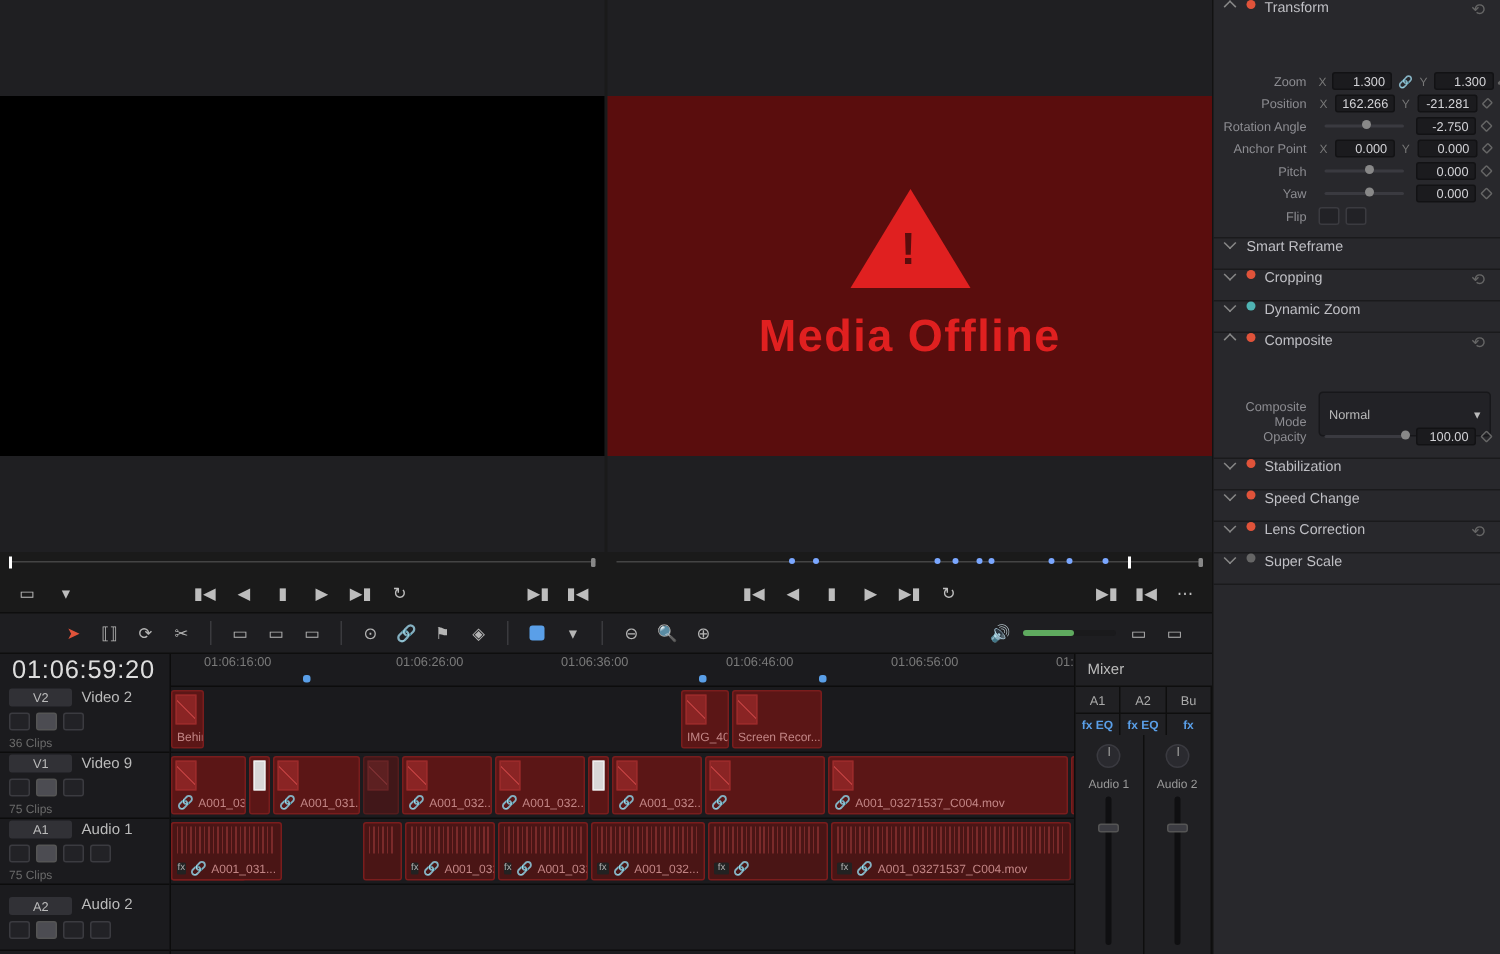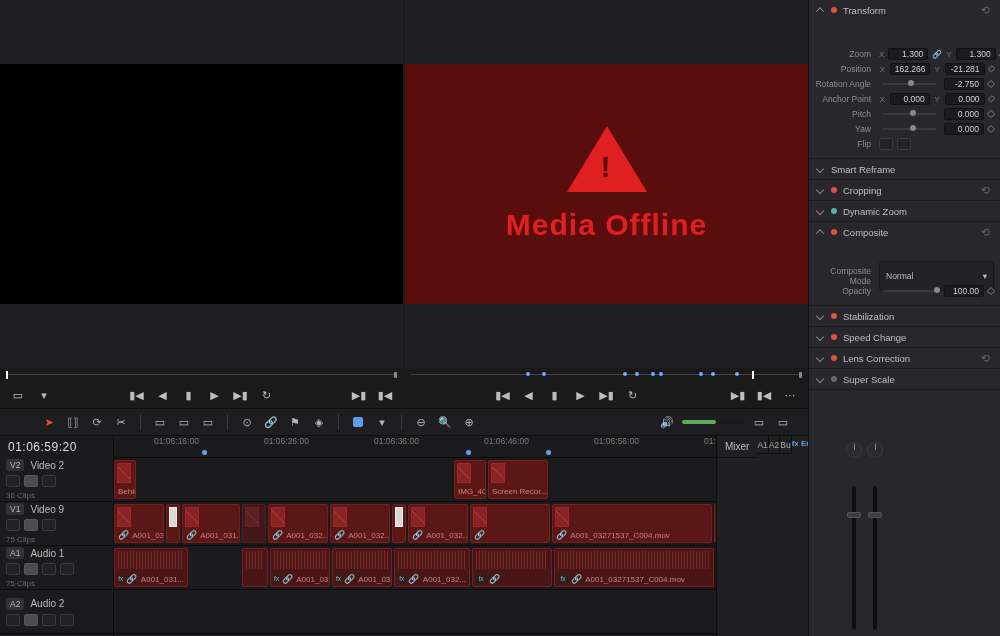--- a/index.html
+++ b/index.html
@@ -31,27 +31,27 @@
 .tl-toolbar { height: 28px; border-top:1px solid #0e0e0e; border-bottom:1px solid #0e0e0e; background:#1e1e21; display:flex; align-items:center; gap:6px; padding: 0 8px;}
 .tlbtn { background:none; border:none; color:#b5b5b5; width:18px; height:18px; font-size:11px; cursor:pointer; border-radius:2px; display:inline-flex; align-items:center; justify-content:center;}
 .square { width:10px; height:10px; border-radius:2px; }
 .blue { background:#5a9fe8; }
 .red { color:#e0533a;}
 .divider { width:1px; height:16px; background:#3a3a3e; margin:0 4px;}
 
 
 .timeline-area { height: 200px; display:flex; background:#1b1b1e; }
 .track-headers { width: 114px; border-right:1px solid #0c0c0c; display:flex; flex-direction:column; }
-.tc { height: 22px; display:flex; align-items:center; padding:0 8px; color:#ddd; font-size:12px; letter-spacing:.5px;}
+.tc { height: 22px; display:flex; align-items:center; padding:0 8px; color:#ddd; font-size:17px; letter-spacing:.5px;}
 .ruler { height: 22px; position:relative; border-bottom:1px solid #0c0c0c; }
 .ruler .lbl { position:absolute; top:0; font-size:8.5px; color:#7a7a7a; white-space:nowrap;}
 
 .th { height: 44px; border-bottom:1px solid #0c0c0c; display:flex; flex-direction:column; justify-content:center; padding:0 6px; gap:4px;}
 .th .row1 { display:flex; align-items:center; gap:6px; }
-.th .badge { background:#313136; padding:1px 4px; border-radius:2px; color:#bbb; font-size:8.5px; }
+.th .badge { background:#313136; padding:1px 16px; border-radius:2px; color:#bbb; font-size:8.5px; }
 .th .name { color:#bbb; font-size:10px; }
 .th .row2 { display:flex; gap:4px; align-items:center;}
 .th .row3 { color:#6a6a6a; font-size:8px;}
 .sqbtn { width:14px; height:12px; border:1px solid #3b3b40; border-radius:2px; background:#222226; cursor:pointer;}
 .sqbtn.on { background:#4c4c52; border-color:#555;}
 
 .tracks { flex:1; position:relative; overflow:hidden;}
 .track { position:absolute; left:0; right:0; border-bottom:1px solid #0c0c0c; }
 .track.v2 { top:22px; height:44px; background:#1a1a1d;}
 .track.v1 { top:66px; height:44px; }
@@ -68,39 +68,39 @@
 .clip.aud .wave { margin:2px 3px 0 3px; height:18px; background: repeating-linear-gradient(90deg,#7a2a2a 0 1px, transparent 1px 3px);}
 .clip.white .thumb { background:#d8d8d8; border-color:#eee;}
 .clip.thumbrow { display:flex; flex-direction:row; align-items:flex-start;}
 .clip.thumbrow .thumbcol { display:flex; flex-direction:column; justify-content:space-between; height:100%;}
 
 
 .insp-tabs { height: 24px; display:flex; align-items:flex-end; border-bottom:1px solid #121212; padding: 0 8px; gap:12px;}
 .insp-tab { color:#5f5f64; font-size:9.5px; padding-bottom:4px; cursor:pointer; border-bottom:2px solid transparent;}
 .insp-tab.active { color:#e0533a; border-color:#e0533a;}
 .section { border-bottom:1px solid #1a1a1c; }
-.sec-head { display:flex; align-items:center; height: 20px; padding:0 8px; gap:6px; cursor:pointer; font-size:9.5px; color:#bfbfc4;}
+.sec-head { display:flex; height: 20px; padding:0 8px; gap:6px; cursor:pointer; font-size:9.5px; color:#bfbfc4;}
 .bullet { width:6px; height:6px; border-radius:50%; background:#e0533a;}
 .bullet.grey { background:#666;}
 .bullet.cyan { background:#4fb3b3;}
 .chev { width:6px; height:6px; border-left:1px solid #888; border-bottom:1px solid #888; transform:rotate(-45deg); margin-right:2px;}
 .chev.open { transform: rotate(135deg) translate(1px,-1px);}
 .sec-body { padding: 2px 6px 6px 6px; margin-top: 24px; }
 .prow { display:flex; align-items:center; height:14px; gap:4px; margin:1px 0; font-size:8.5px; color:#8d8d92;}
 .plabel { flex: 0 0 60px; text-align:right; padding-right:4px;}
 .axis { width:8px; color:#777; text-align:center; font-size:8px;}
 .num { background:#1b1b1e; border:1px solid #121214; color:#d2d2d6; padding:0 4px; height:12px; min-width:40px; text-align:right; border-radius:2px; font-size:8.5px;}
 .slider { flex:1; height:2px; background:#3a3a40; border-radius:1px; position:relative; margin: 0 4px;}
 .slider .knob { position:absolute; top:-3px; width:6px; height:6px; border-radius:50%; background:#888; }
 .kf { width:6px; height:6px; border:1px solid #666; transform:rotate(45deg); border-radius:1px; cursor:pointer;}
 .pill { background:#222226; border:1px solid #17171a; border-radius:3px; padding:0 6px; height:30px; display:flex; align-items:center; font-size:8.5px; color:#bbb;}
 .reset { color:#666; cursor:pointer; font-size:11px; margin-left:auto; padding:0 2px;}
 
 
-.mixer { width: 92px; background:#202023; border-left:1px solid #0d0d0d; display:flex; flex-direction:row;}
+.mixer { width: 92px; background:#202023; border-left:1px solid #0d0d0d; display:flex; flex-direction:column;}
 .mix-title { height:22px; display:flex; align-items:center; padding:0 8px; color:#bbb; border-bottom:1px solid #0e0e0e; font-size:10px;}
 .mix-tabs { display:flex; height:18px; }
 .mix-tab { flex:1; display:flex; align-items:center; justify-content:center; font-size:8.5px; border-right:1px solid #0e0e0e; border-bottom:1px solid #0e0e0e; color:#aaa; cursor:pointer;}
 .mix-row { display:flex; height:14px;}
 .mix-cell { flex:1; display:flex; align-items:center; justify-content:center; font-size:8px; border-right:1px solid #0e0e0e; color:#777;}
 .mix-cell .eq { color:#5a9fe8; font-weight:600;}
 .faders { flex:1; display:flex;}
 .fader { flex:1; display:flex; flex-direction:column; align-items:center; padding-top:6px; border-right:1px solid #0e0e0e;}
 .fader .knob { width:16px; height:16px; border-radius:50%; background:#2a2a2f; border:1px solid #3a3a40; position:relative; margin-bottom:6px;}
 .fader .knob:after { content:""; position:absolute; left:7px; top:1px; width:1px; height:6px; background:#888;}
@@ -264,21 +264,21 @@
               <button class="sqbtn"></button>
               <button class="sqbtn on"></button>
               <button class="sqbtn"></button>
               <button class="sqbtn"></button>
             </div>
         </div>
       </div>
 
       <div class="tracks">
         <div class="ruler">
-          <span class="lbl" style="left:40px">01:06:16:00</span>
+          <span class="lbl" style="left:22px">01:06:16:00</span>
           <span class="lbl" style="left:150px">01:06:26:00</span>
           <span class="lbl" style="left:260px">01:06:36:00</span>
           <span class="lbl" style="left:370px">01:06:46:00</span>
           <span class="lbl" style="left:480px">01:06:56:00</span>
           <span class="lbl" style="left:590px">01:07:06:00</span>
 
           <span class="square blue" style="position:absolute; top:14px; left:88px; width:5px; height:5px;"></span>
           <span class="square blue" style="position:absolute; top:14px; left:352px; width:5px; height:5px;"></span>
           <span class="square blue" style="position:absolute; top:14px; left:432px; width:5px; height:5px;"></span>
 

